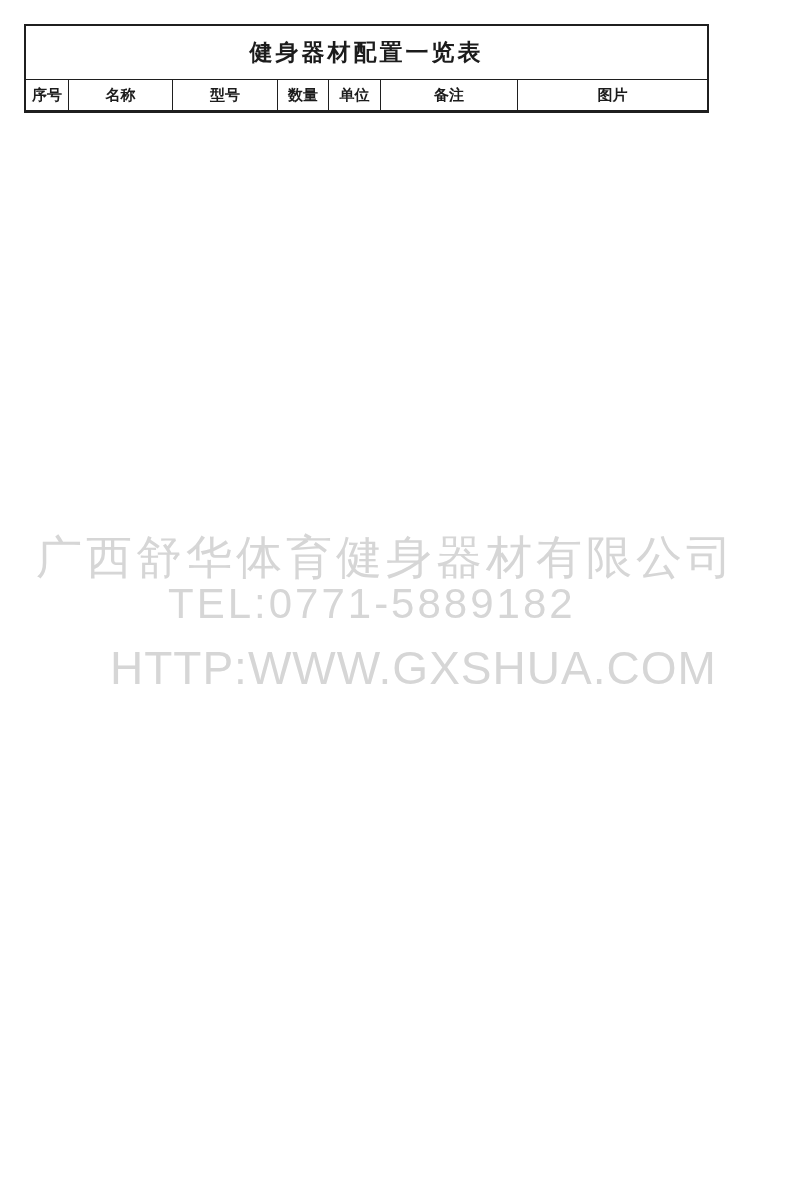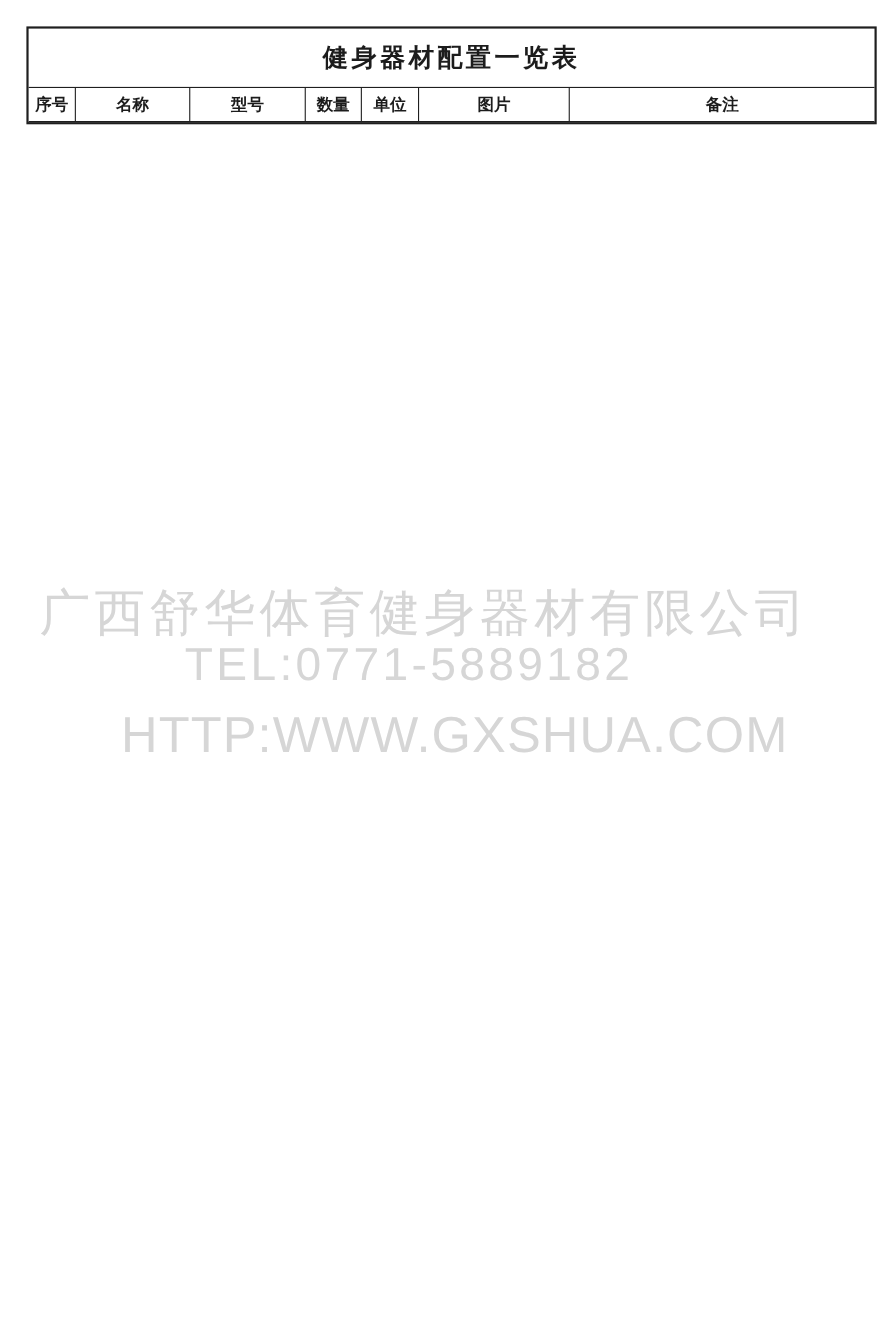--- a/index.html
+++ b/index.html
@@ -14,21 +14,21 @@
   .page { position: relative; width: 800px; height: 1201px; background: #fff; }
 
   
   .watermark { position: absolute; inset: 0; z-index: 0; color: #d6d6d6;
     font-family: "Liberation Sans", "DejaVu Sans", sans-serif; pointer-events: none; }
   .wm1 { position: absolute; left: 36px;  top: 508px; font-size: 46px; letter-spacing: 4px; white-space: nowrap; margin-top: 19px; }
   .wm2 { position: absolute; left: 168px; top: 580px; font-size: 42px; letter-spacing: 3px; white-space: nowrap; }
   .wm3 { position: absolute; left: 110px; top: 641px; font-size: 46px; letter-spacing: 1px; white-space: nowrap; }
 
   
-  .table { position: absolute; left: 24px; top: 24px; width: 773px;
+  .table { position: absolute; left: 24px; top: 24px; width: 685px;
     border: 2px solid #1f1f1f; z-index: 1; background: transparent; }
 
   .title-row { height: 54px; display: flex; align-items: center; justify-content: center;
     border-bottom: 1px solid #1f1f1f;
     font-family: "Liberation Sans", "DejaVu Sans", sans-serif;
     font-weight: bold; font-size: 23px; letter-spacing: 3px; }
 
   .grid7 { display: grid; grid-template-columns: 43px 104px 105px 51px 52px 137px auto; }
 
   .header-row { height: 31px; border-bottom: 1px solid #1f1f1f;
@@ -55,19 +55,19 @@
   </div>
 
   <div class="table">
     <div class="title-row">健身器材配置一览表</div>
     <div class="header-row grid7" id="header-row">
         <div class="hcell">序号</div>
         <div class="hcell">名称</div>
         <div class="hcell">型号</div>
         <div class="hcell">数量</div>
         <div class="hcell">单位</div>
+        <div class="hcell">备注</div>
         <div class="hcell">图片</div>
-        <div class="hcell">备注</div>
       </div>
     <div id="rows"></div>
   </div>
 
 </div>
 
 </body></html>

